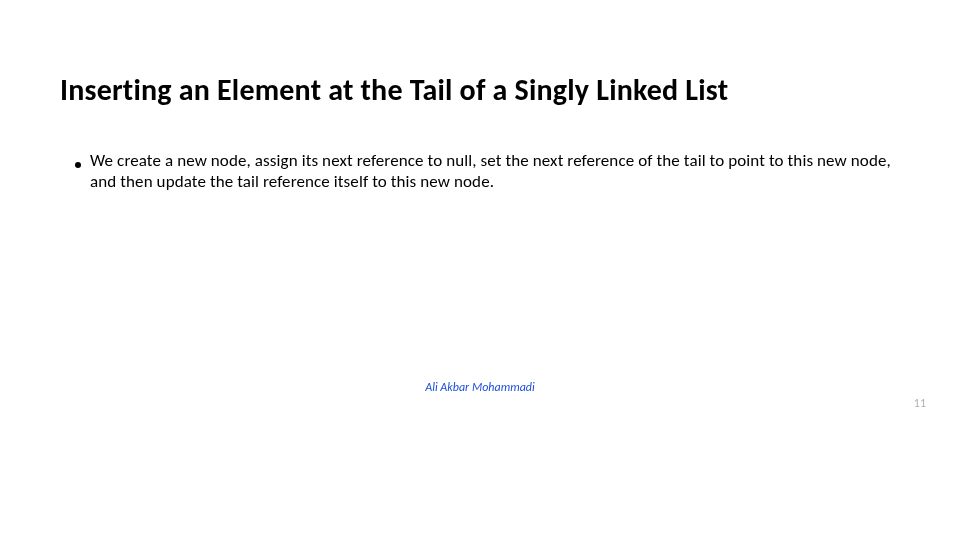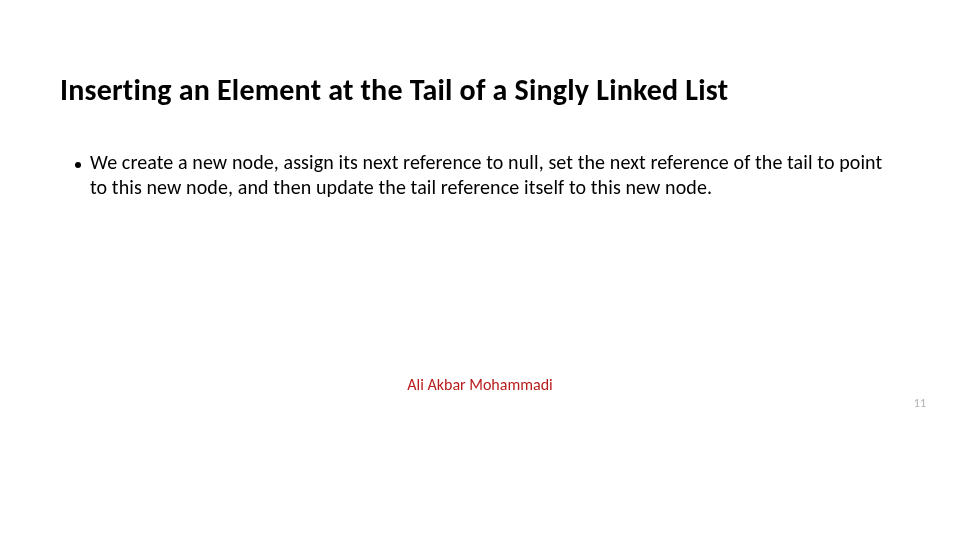--- a/index.html
+++ b/index.html
@@ -31,21 +31,21 @@
   }
   .body {
     position: absolute;
     left: 75px;
     top: 150px;
     right: 60px;
   }
   .bullet {
     display: flex;
     align-items: flex-start;
-    font-size: 20px;
+    font-size: 17px;
     line-height: 1.25;
     letter-spacing: 0.1px;
   }
   .bullet .dot {
     width: 6px;
     height: 6px;
     background: #000;
     border-radius: 50%;
     margin-top: 12px;
     margin-right: 9px;
@@ -53,22 +53,23 @@
   }
   .bullet .text {
     flex: 1;
   }
   .footer-center {
     position: absolute;
     left: 0;
     right: 0;
     bottom: 26px;
     text-align: center;
-    font-size: 16px;
-    color: #b91c1c;
+    font-size: 12px;
+    color: #1d4ed8;
+    font-style: italic;
   }
   .footer-right {
     position: absolute;
     right: 34px;
     bottom: 10px;
     font-size: 12px;
     color: #b2b2b2;
   }
 </style>
 </head>

